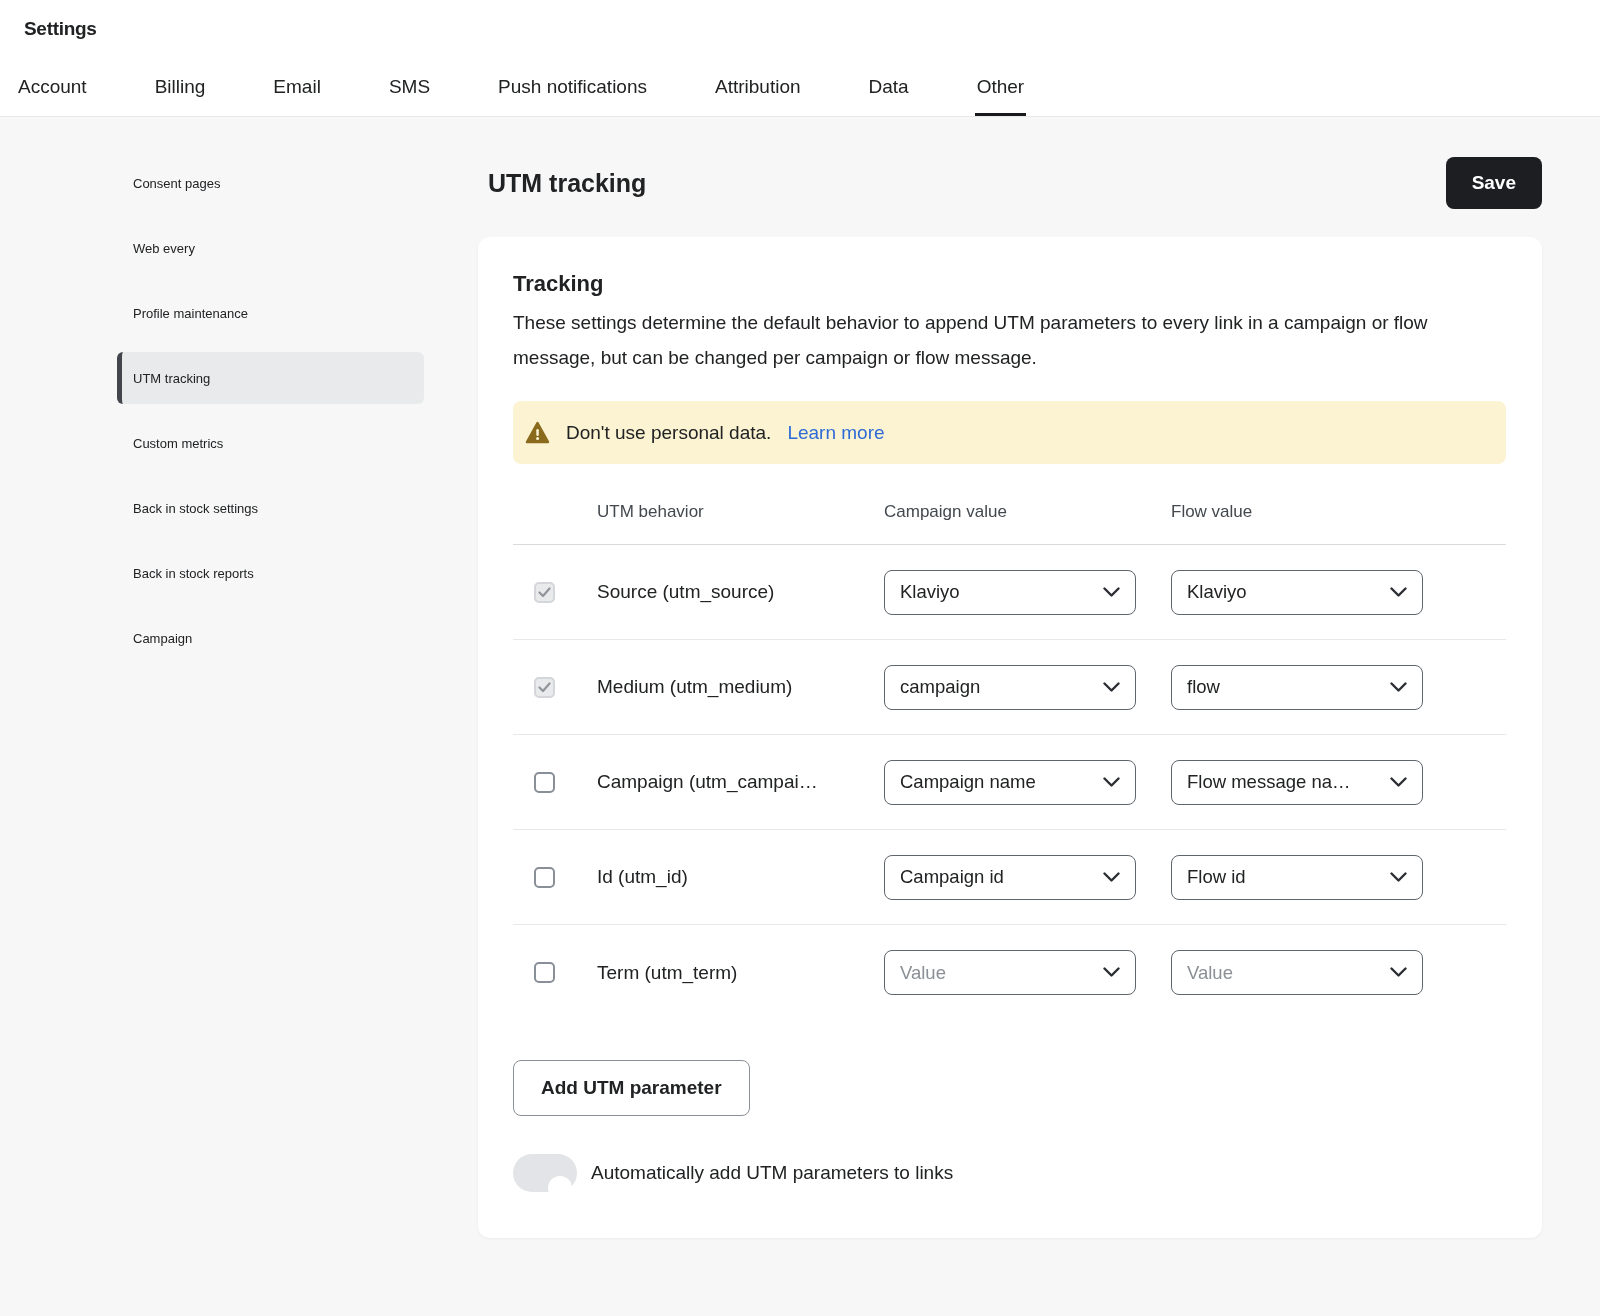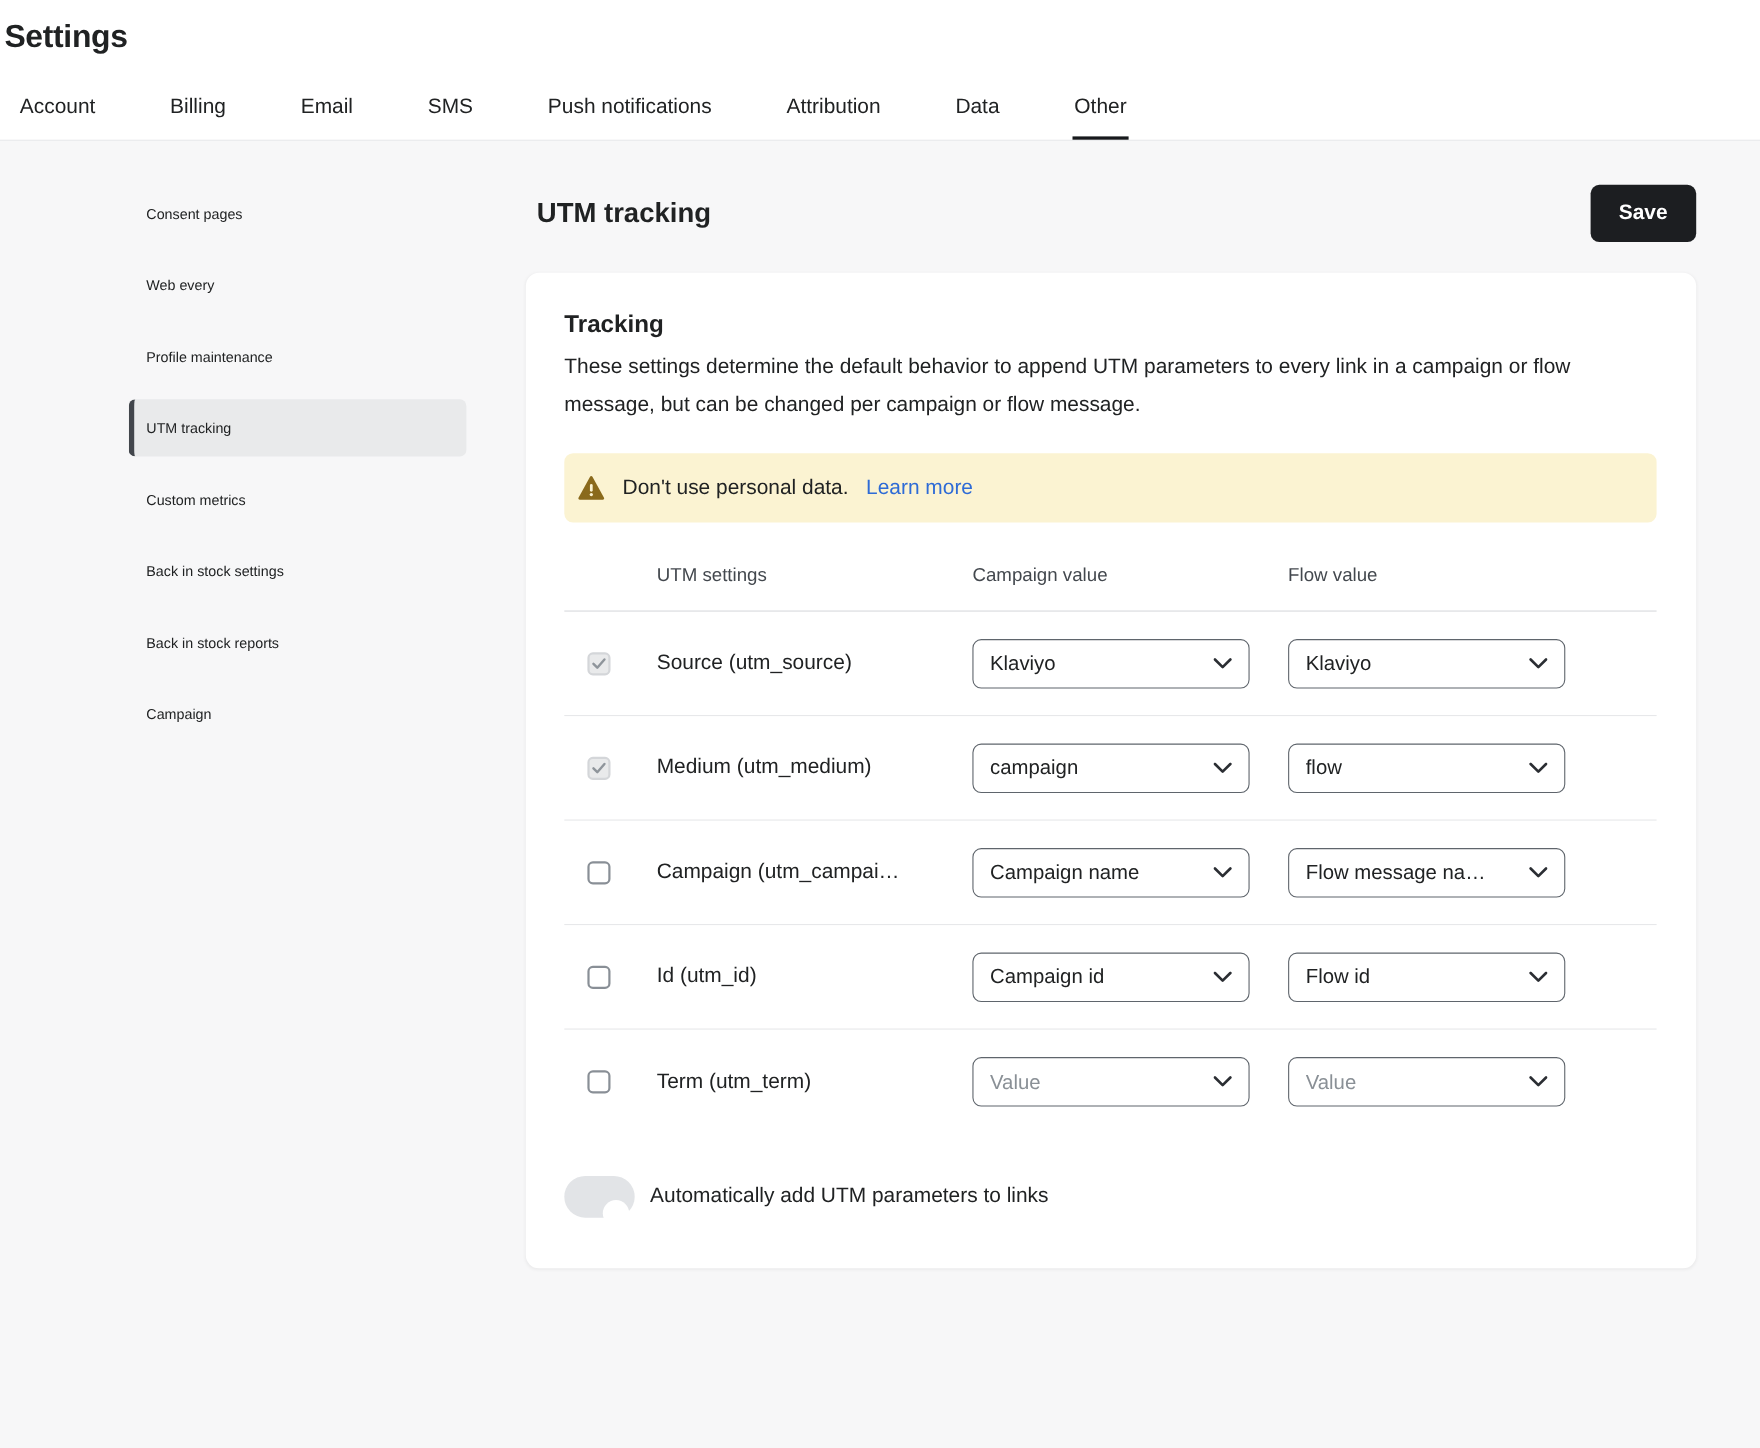--- a/index.html
+++ b/index.html
@@ -6,21 +6,21 @@
   html,body { width:1600px; }
   body {
     min-height:1316px;
     background:#f7f7f8;
     font-family:"Liberation Sans","DejaVu Sans",sans-serif;
     color:#202223;
   }
 
   
   .header { background:#fff; padding-top:18px; }
-  .page-title { font-size:29px; font-weight:700; margin-left:4px; letter-spacing:-0.3px; }
+  .page-title { font-size:19px; font-weight:700; margin-left:24px; letter-spacing:-0.3px; }
   .tabs { display:flex; gap:64px; margin-top:26px; padding:0 16px; border-bottom:1px solid #e7e8ea; }
   .tab { font-size:19px; color:#202223; padding:10px 2px 15px; cursor:pointer; border-bottom:3px solid transparent; white-space:nowrap; }
   .tab.active { border-bottom-color:#17191c; }
 
   
   .content { display:flex; align-items:flex-start; padding-top:40px; }
   .sidebar { width:307px; margin-left:117px; flex-shrink:0; }
   .side-item { height:52px; display:flex; align-items:center; padding-left:16px; font-size:13px; border-radius:6px; margin-bottom:13px; cursor:pointer; color:#202223; }
   .side-item.active { background:#e9eaeb; border-left:5px solid #42464c; padding-left:11px; }
   .main { flex:1; margin-left:54px; margin-right:58px; }
@@ -114,21 +114,21 @@
             <circle cx="12.55" cy="17.6" r="1.5" fill="#fbf3d2"></circle>
           </svg>
         </span>
         <span>Don't use personal data.</span>
         <span class="link">Learn more</span>
       </div>
 
       <div class="utm-table">
         <div class="t-head">
           <div></div>
-          <div>UTM settings</div>
+          <div>UTM behavior</div>
           <div>Campaign value</div>
           <div>Flow value</div>
         </div>
 
         <div class="t-row">
           <div class="cb-cell">
             <span class="checkbox checked disabled">
               <svg width="13" height="11" viewBox="0 0 13 11">
                   <path d="M1.5 5.5 L5 9 L11.5 1.5" stroke="#8f959b" stroke-width="2.2" fill="none" stroke-linecap="round" stroke-linejoin="round"></path>
                 </svg>
@@ -249,20 +249,21 @@
               <div class="select">
             <span class="select-value placeholder">Value</span>
             <svg class="chev" width="17" height="11" viewBox="0 0 17 11">
                   <path d="M1.5 1.5 L8.5 8.5 L15.5 1.5" stroke="#2b2e33" stroke-width="2.4" fill="none" stroke-linecap="round" stroke-linejoin="round"></path>
                 </svg>
           </div>
             </div>
         </div>
       </div>
 
+      <button class="add-btn">Add UTM parameter</button>
 
       <div class="toggle-row">
         <button class="toggle">
           <span class="toggle-track">
             <span class="toggle-knob"></span>
           </span>
         </button>
         <span class="toggle-label">Automatically add UTM parameters to links</span>
       </div>
 

